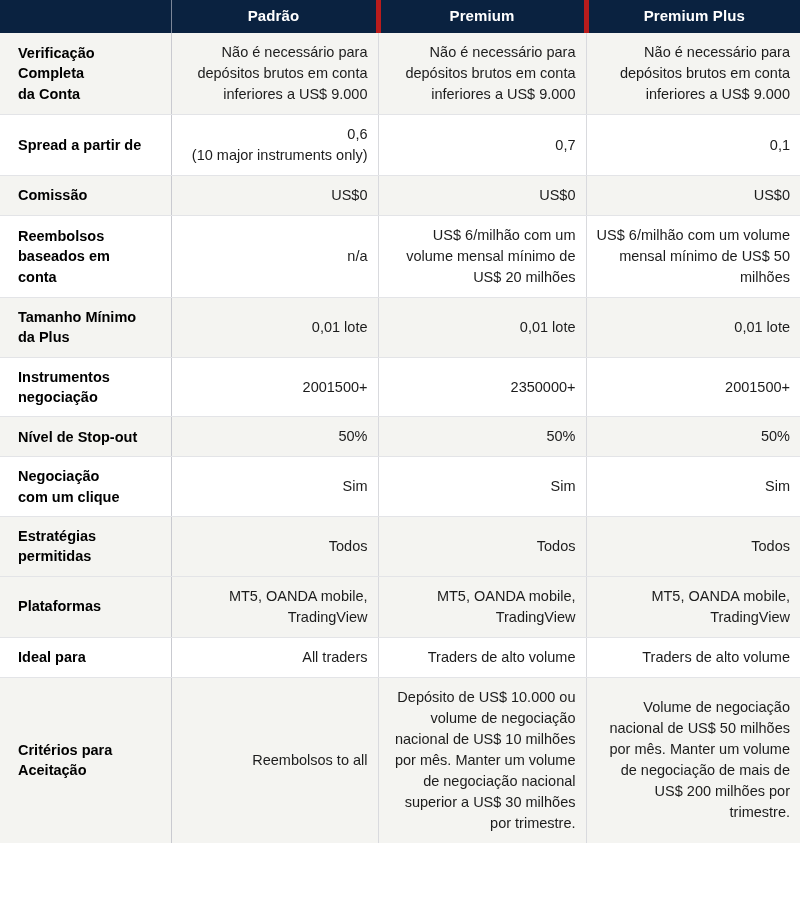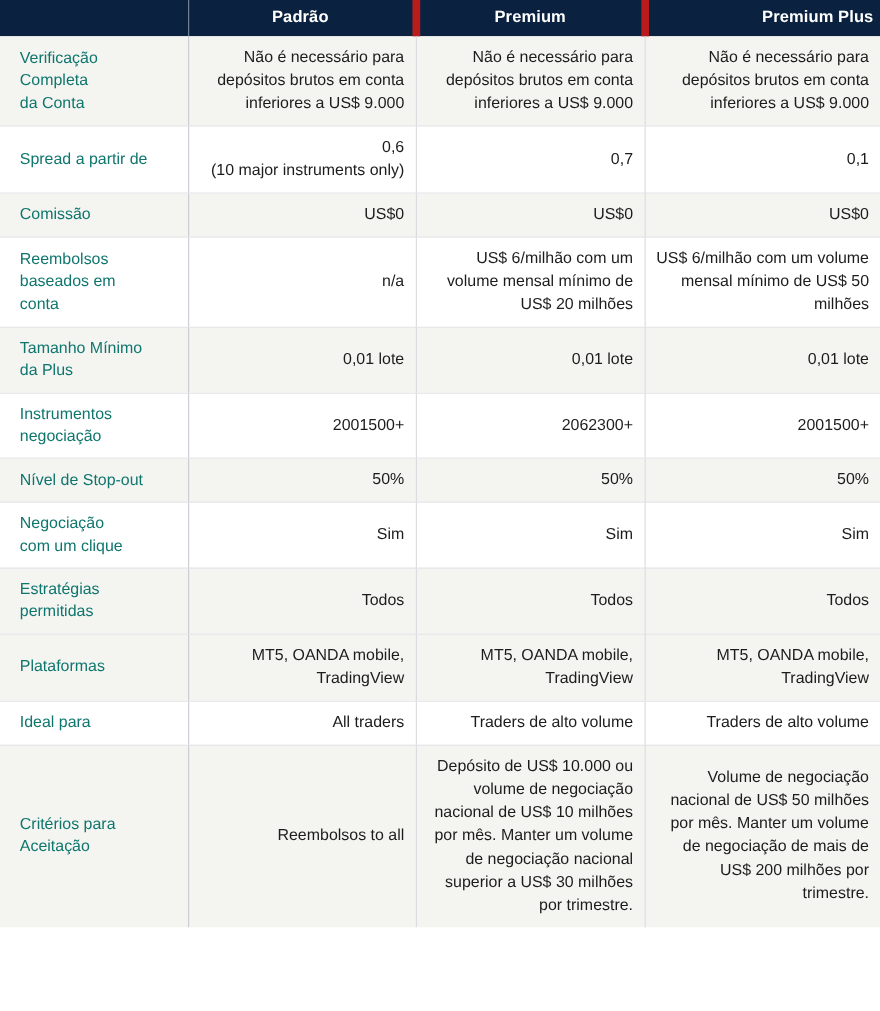--- a/index.html
+++ b/index.html
@@ -23,46 +23,46 @@
   #comparison-table col.c-plan2  { width: 208px; }
   #comparison-table col.c-plan3  { width: 214px; }
 
   thead th {
     background: #0a2240;
     color: #ffffff;
     font-size: 15px;
     font-weight: bold;
     text-align: center;
     padding: 7px 6px 8px 6px;
-    border-right: 7px solid #b91c1c;
+    border-right: 5px solid #b91c1c;
     line-height: 1.2;
     letter-spacing: 0.1px;
   }
   thead th.blank-head {
     border-right: 1px solid #7b8698;
   }
-  thead th:last-child { border-right: none; text-align: right; }
+  thead th:last-child { border-right: none; }
 
   tbody td {
     border-right: 1px solid #d9dade;
     border-bottom: 1px solid #e3e4e7;
     font-size: 14.5px;
     color: #1c1c1c;
     text-align: right;
     vertical-align: middle;
     line-height: 1.45;
     padding: 9px 10px;
   }
   tbody td:last-child { border-right: none; }
 
   tbody td.feature-cell {
     text-align: left;
-    font-weight: normal;
+    font-weight: bold;
     font-size: 14.5px;
-    color: #0f766e;
+    color: #000000;
     padding-left: 18px;
     padding-right: 8px;
     line-height: 1.4;
   }
 
   tbody tr.alt td {
     background: #f4f4f1;
   }
   tbody tr.plain td {
     background: #ffffff;
@@ -173,21 +173,21 @@
       </tr>
       <tr class="plain">
         <td class="feature-cell">
           <span class="cell-line">Instrumentos</span>
           <span class="cell-line">negociação</span>
         </td>
         <td>
           <span class="cell-line">2001500+</span>
         </td>
         <td>
-          <span class="cell-line">2062300+</span>
+          <span class="cell-line">2350000+</span>
         </td>
         <td>
           <span class="cell-line">2001500+</span>
         </td>
       </tr>
       <tr class="alt">
         <td class="feature-cell">
           <span class="cell-line">Nível de Stop-out</span>
         </td>
         <td>

